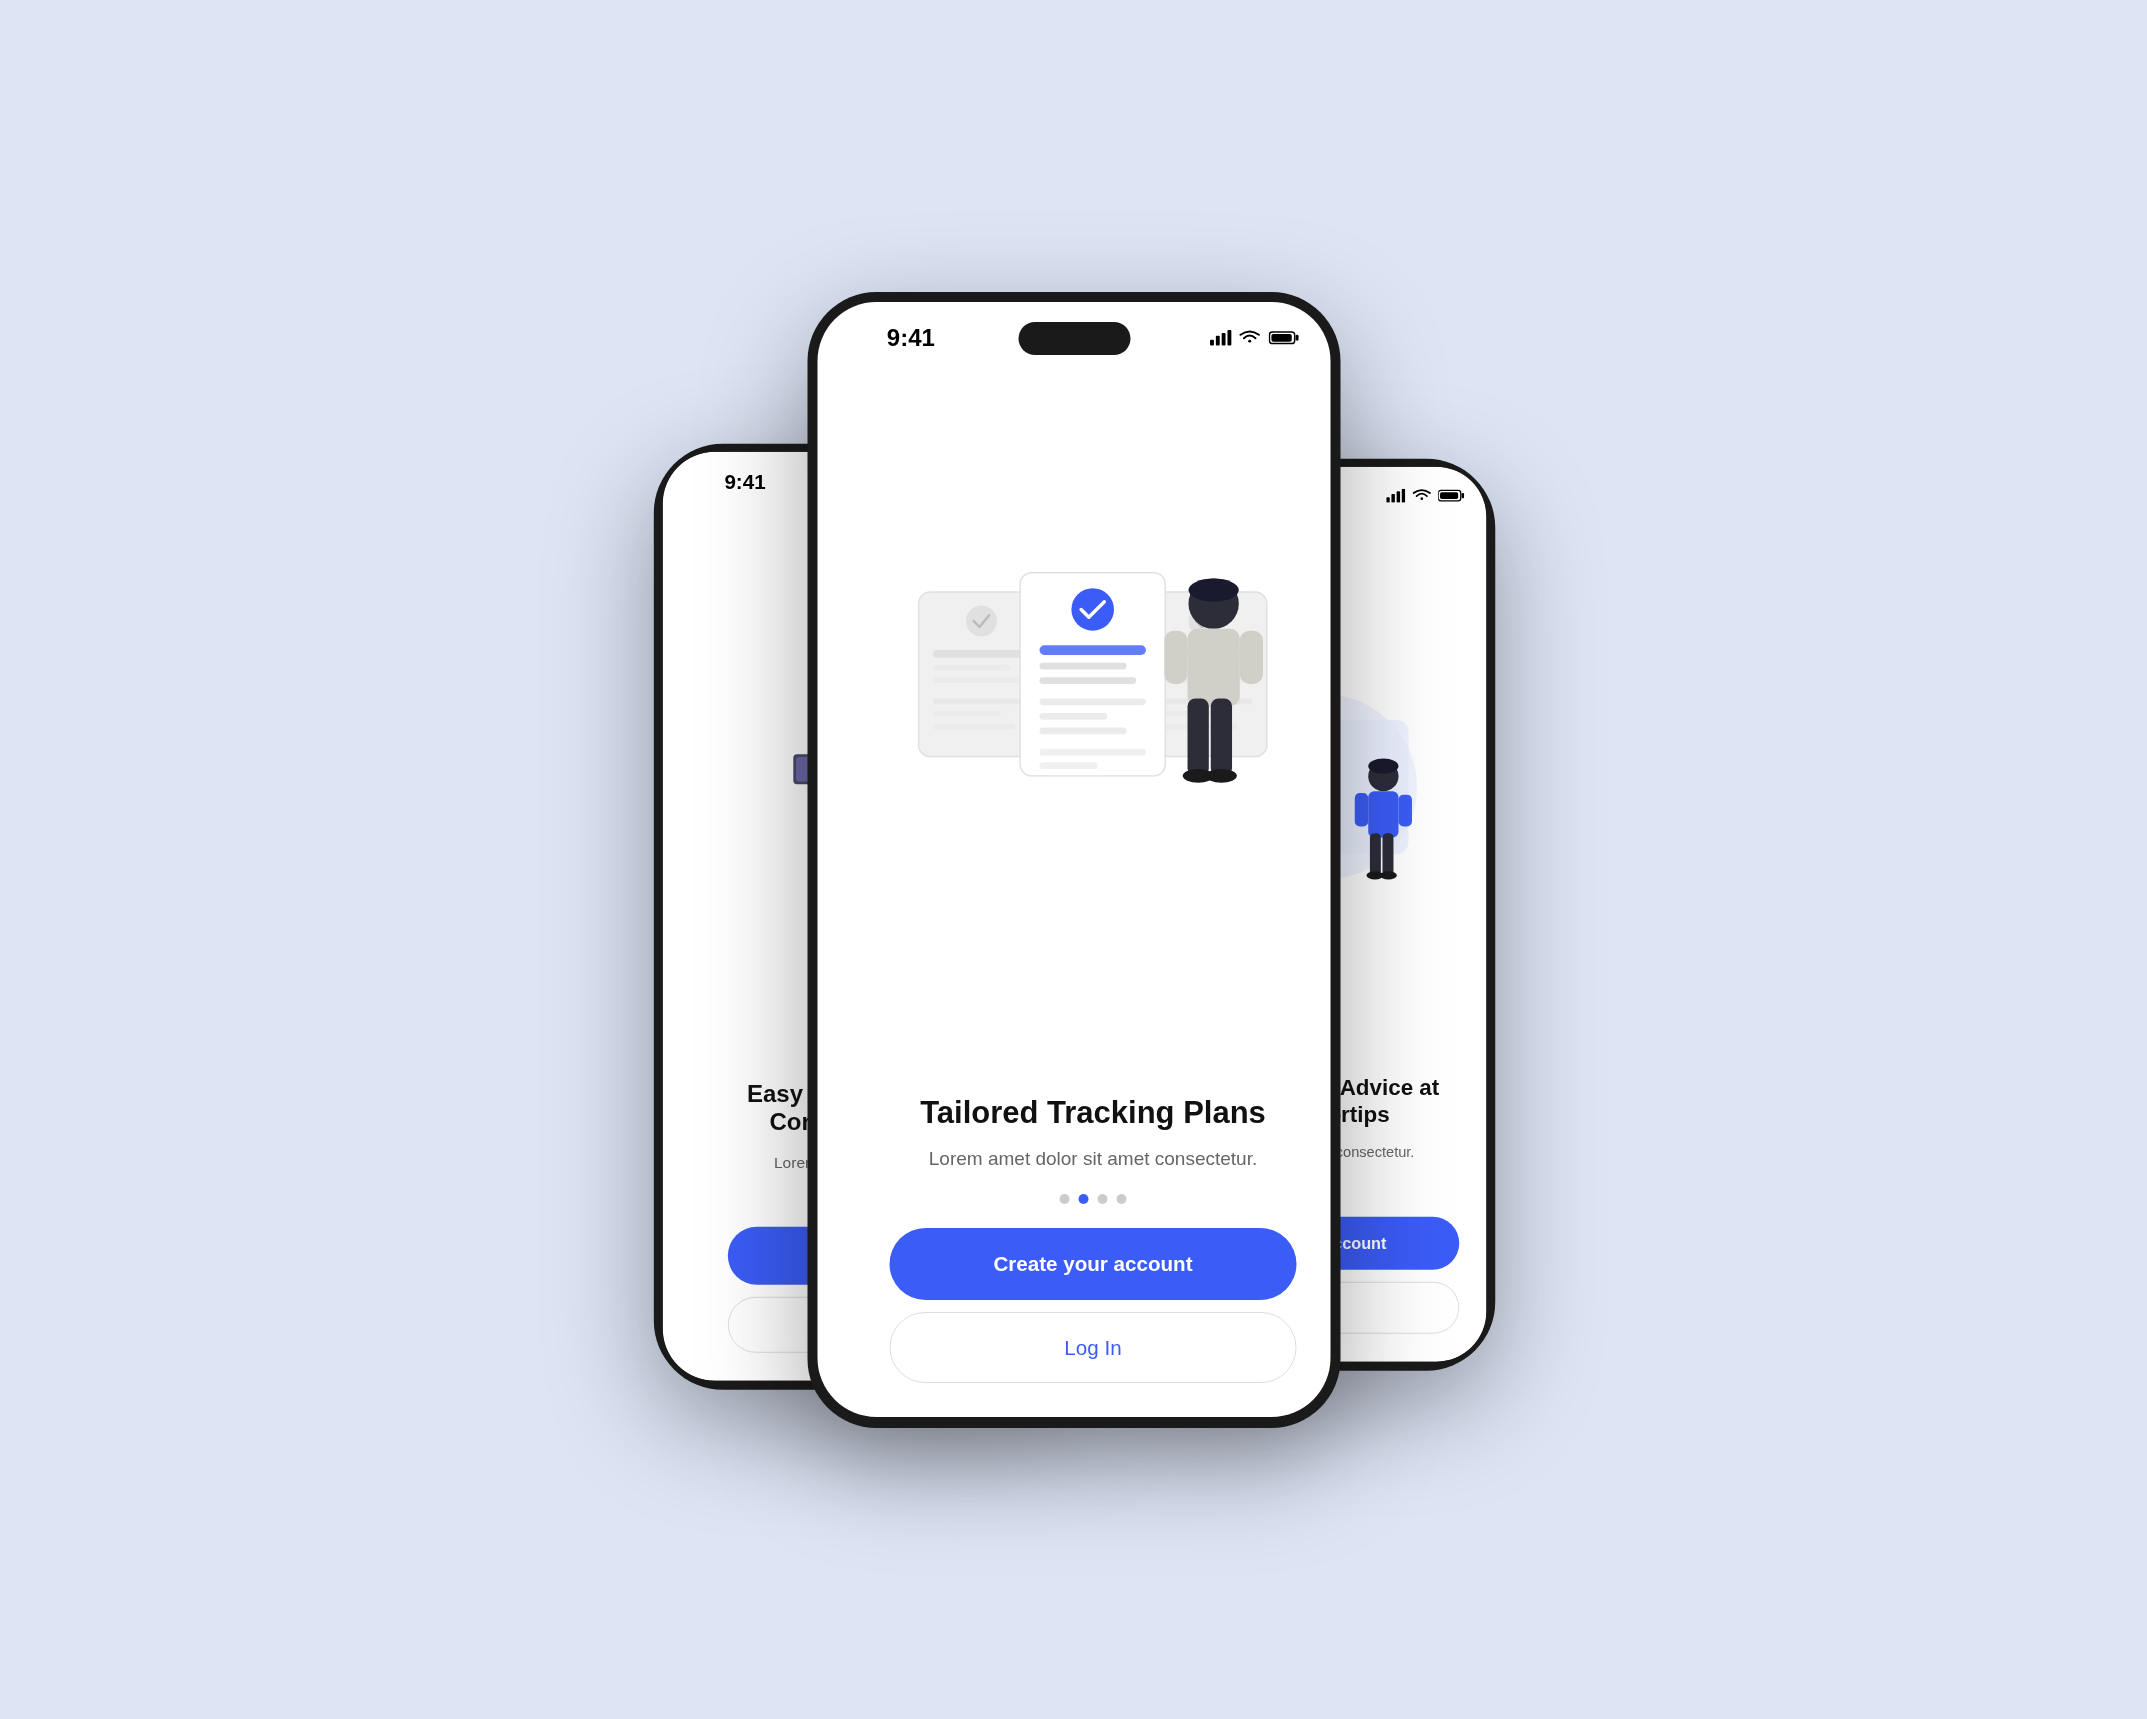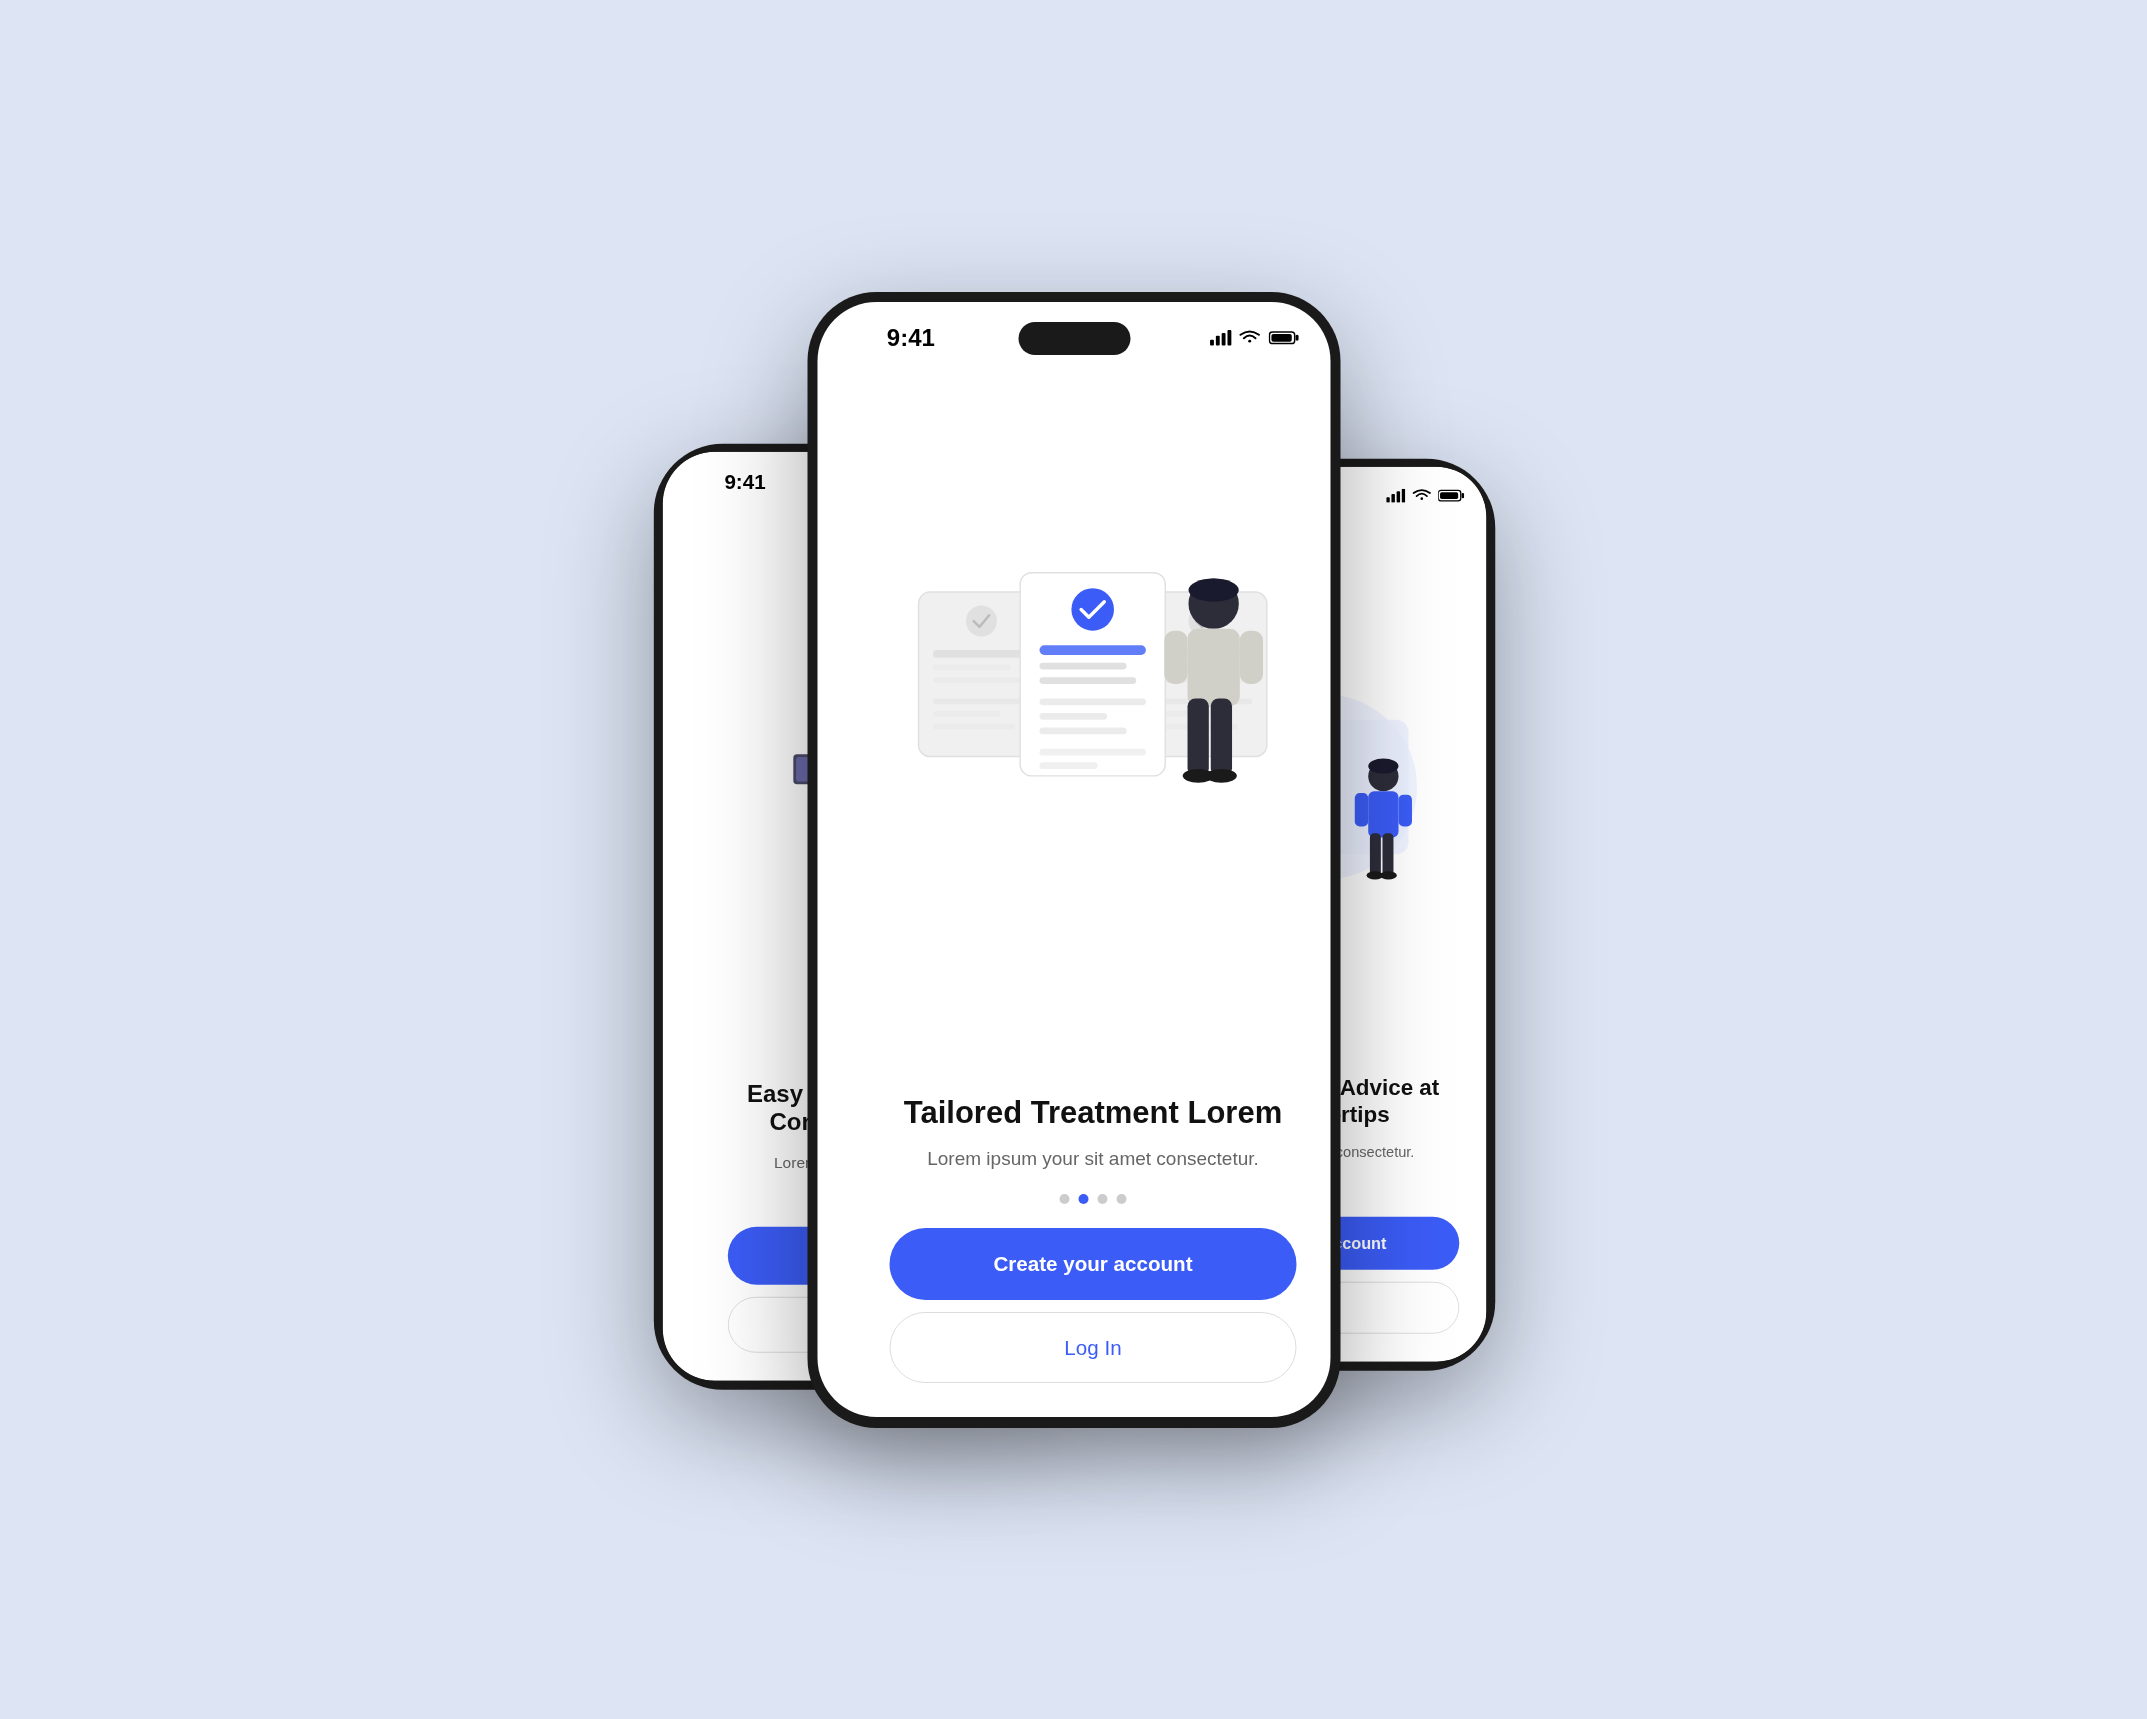--- a/index.html
+++ b/index.html
@@ -461,23 +461,23 @@
               <ellipse cx="39" cy="210" rx="16" ry="7" fill="#1a1a1a"></ellipse>
               <ellipse cx="63" cy="210" rx="16" ry="7" fill="#1a1a1a"></ellipse>
 
               <rect x="4" y="60" width="24" height="55" rx="10" fill="#d0d0c8"></rect>
               <rect x="82" y="60" width="24" height="55" rx="10" fill="#d0d0c8"></rect>
             </g>
           </svg>
         </div>
         <div class="text-area">
           <div class="screen-title">
-            <span>Tailored Treatment Lorem</span><br>
+            <span>Tailored Tracking Plans</span><br>
           </div>
-          <div class="screen-description">Lorem ipsum your sit amet consectetur.</div>
+          <div class="screen-description">Lorem amet dolor sit amet consectetur.</div>
         </div>
         <div class="dots">
           <div class="dot"></div>
           <div class="dot active"></div>
           <div class="dot"></div>
           <div class="dot"></div>
         </div>
         <div class="buttons-area">
           <button class="btn-primary">Create your account</button>
           <button class="btn-secondary">Log In</button>

